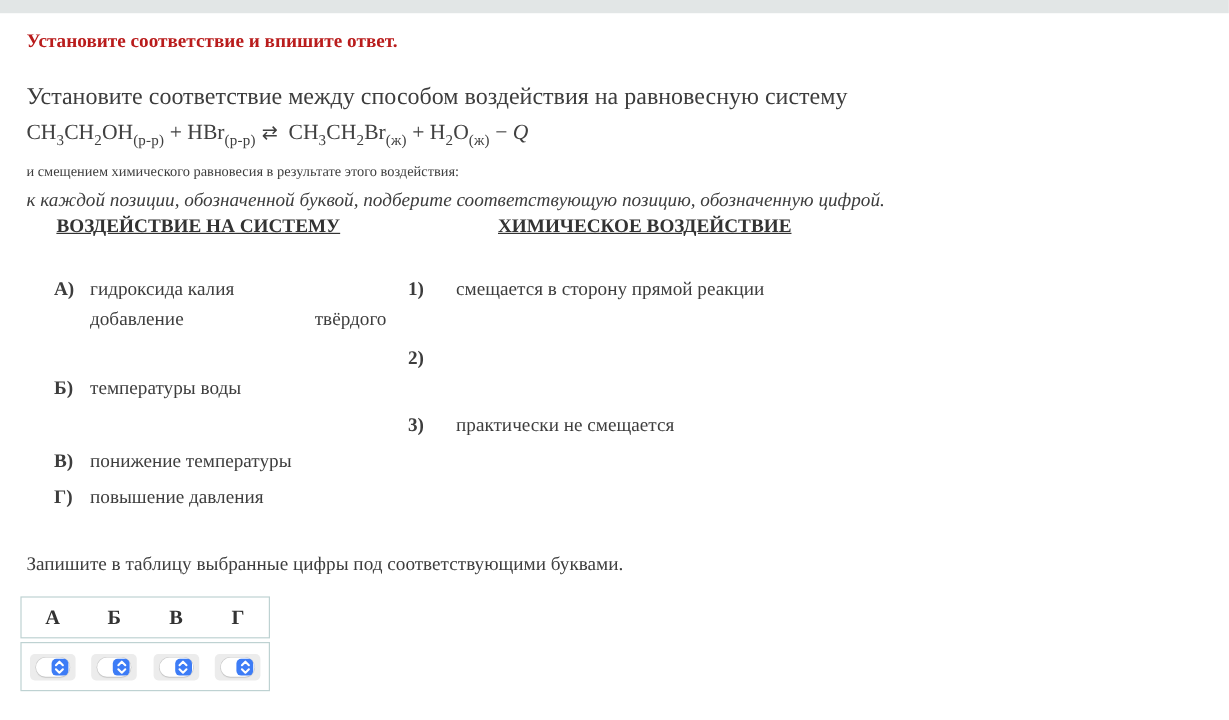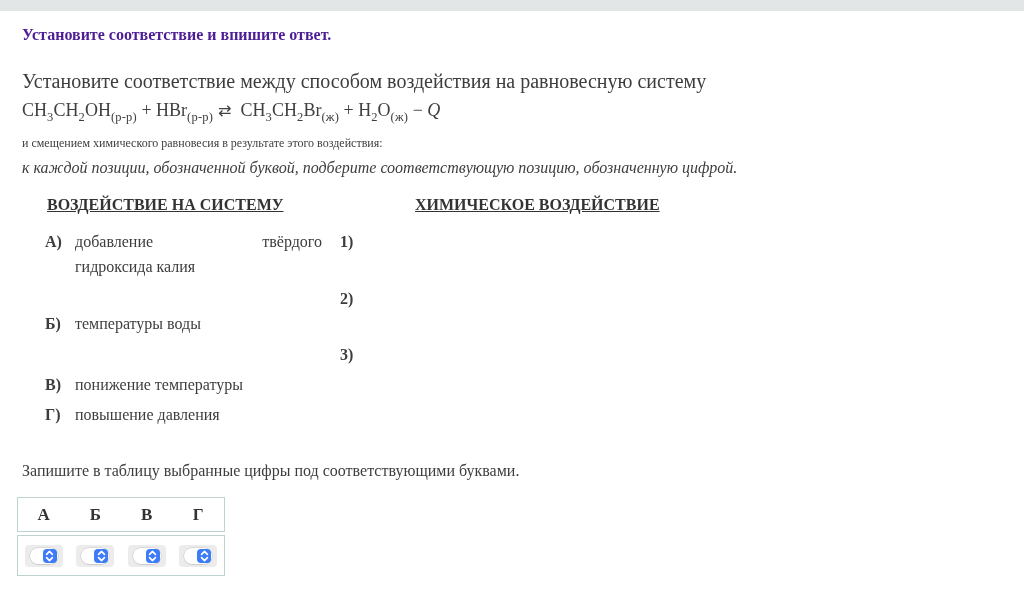--- a/index.html
+++ b/index.html
@@ -2,30 +2,30 @@
 <html><head>
 <meta charset="utf-8">
 <style>
   html,body{margin:0;padding:0;}
   body{
     width:1024px;height:600px;position:relative;overflow:hidden;
     background:#ffffff;color:#3d3d3d;
     font-family:"Liberation Serif", serif;
   }
   .topbar{position:absolute;left:0;top:0;width:1024px;height:11px;background:#e2e6e6;}
-  .title{position:absolute;left:22px;top:26px;font-size:16px;font-weight:bold;color:#4c1d95;}
+  .title{position:absolute;left:22px;top:26px;font-size:16px;font-weight:bold;color:#b91c1c;}
   .p-intro{position:absolute;left:22px;top:70px;font-size:20px;}
   .equation{position:absolute;left:22px;top:100px;font-size:18px;color:#404040;}
   .equation span{white-space:pre;}
   .eq-sub{font-size:12.5px;vertical-align:-5px;letter-spacing:0.2px;}
   .eq-it{font-style:italic;}
   .eq-arrow{font-family:"DejaVu Sans",sans-serif;font-size:16px;margin:0 9px 0 5px;}
   .p-shift{position:absolute;left:22px;top:136px;font-size:12px;}
   .p-task{position:absolute;left:22px;top:159px;font-size:16px;font-style:italic;}
-  .col-header{position:absolute;top:196px;font-size:16px;font-weight:bold;text-decoration:underline;color:#333;}
+  .col-header{position:absolute;top:180px;font-size:16px;font-weight:bold;text-decoration:underline;color:#333;}
   .col-header.left{left:47px;}
   .col-header.right{left:415px;}
   .match-item{position:absolute;display:flex;font-size:16px;line-height:25px;}
   .left-item{left:45px;width:277px;}
   .left-item .item-label{flex:0 0 30px;font-weight:bold;}
   .right-item{left:340px;width:380px;}
   .right-item .item-label{flex:0 0 40px;font-weight:bold;}
   .item-text{flex:1;}
   .item-text .line{display:block;}
   .justified .l1{text-align:justify;text-align-last:justify;}
@@ -62,22 +62,22 @@
 
 <div class="p-shift">и смещением химического равновесия в результате этого воздействия:</div>
 <div class="p-task">к каждой позиции, обозначенной буквой, подберите соответствующую позицию, обозначенную цифрой.</div>
 
 <div class="col-header left">ВОЗДЕЙСТВИЕ НА СИСТЕМУ</div>
 <div class="col-header right">ХИМИЧЕСКОЕ ВОЗДЕЙСТВИЕ</div>
 
 <div class="match-item left-item justified" style="top:229px">
   <span class="item-label">А)</span>
   <span class="item-text">
+    <span class="line l2">гидроксида калия</span>
     <span class="line l1">добавление твёрдого</span>
-    <span class="line l2">гидроксида калия</span>
   </span>
 </div>
 <div class="match-item left-item" style="top:311px">
   <span class="item-label">Б)</span>
   <span class="item-text">
     <span class="line l1">температуры воды</span>
 
   </span>
 </div>
 <div class="match-item left-item" style="top:372px">
@@ -90,26 +90,32 @@
 <div class="match-item left-item" style="top:402px">
   <span class="item-label">Г)</span>
   <span class="item-text">
     <span class="line l1">повышение давления</span>
 
   </span>
 </div>
 
 <div class="match-item right-item" style="top:229px">
   <span class="item-label">1)</span>
+  <span class="item-text">
+    <span class="line l1">смещается в сторону прямой реакции</span>
+  </span>
 </div>
 <div class="match-item right-item" style="top:286px">
   <span class="item-label">2)</span>
 </div>
 <div class="match-item right-item" style="top:342px">
   <span class="item-label">3)</span>
+  <span class="item-text">
+    <span class="line l1">практически не смещается</span>
+  </span>
 </div>
 
 <div class="p-footer">Запишите в таблицу выбранные цифры под соответствующими буквами.</div>
 
 <div class="answer-table">
   <div class="at-header">
     <span class="at-letter">А</span>
     <span class="at-letter">Б</span>
     <span class="at-letter">В</span>
     <span class="at-letter">Г</span>

